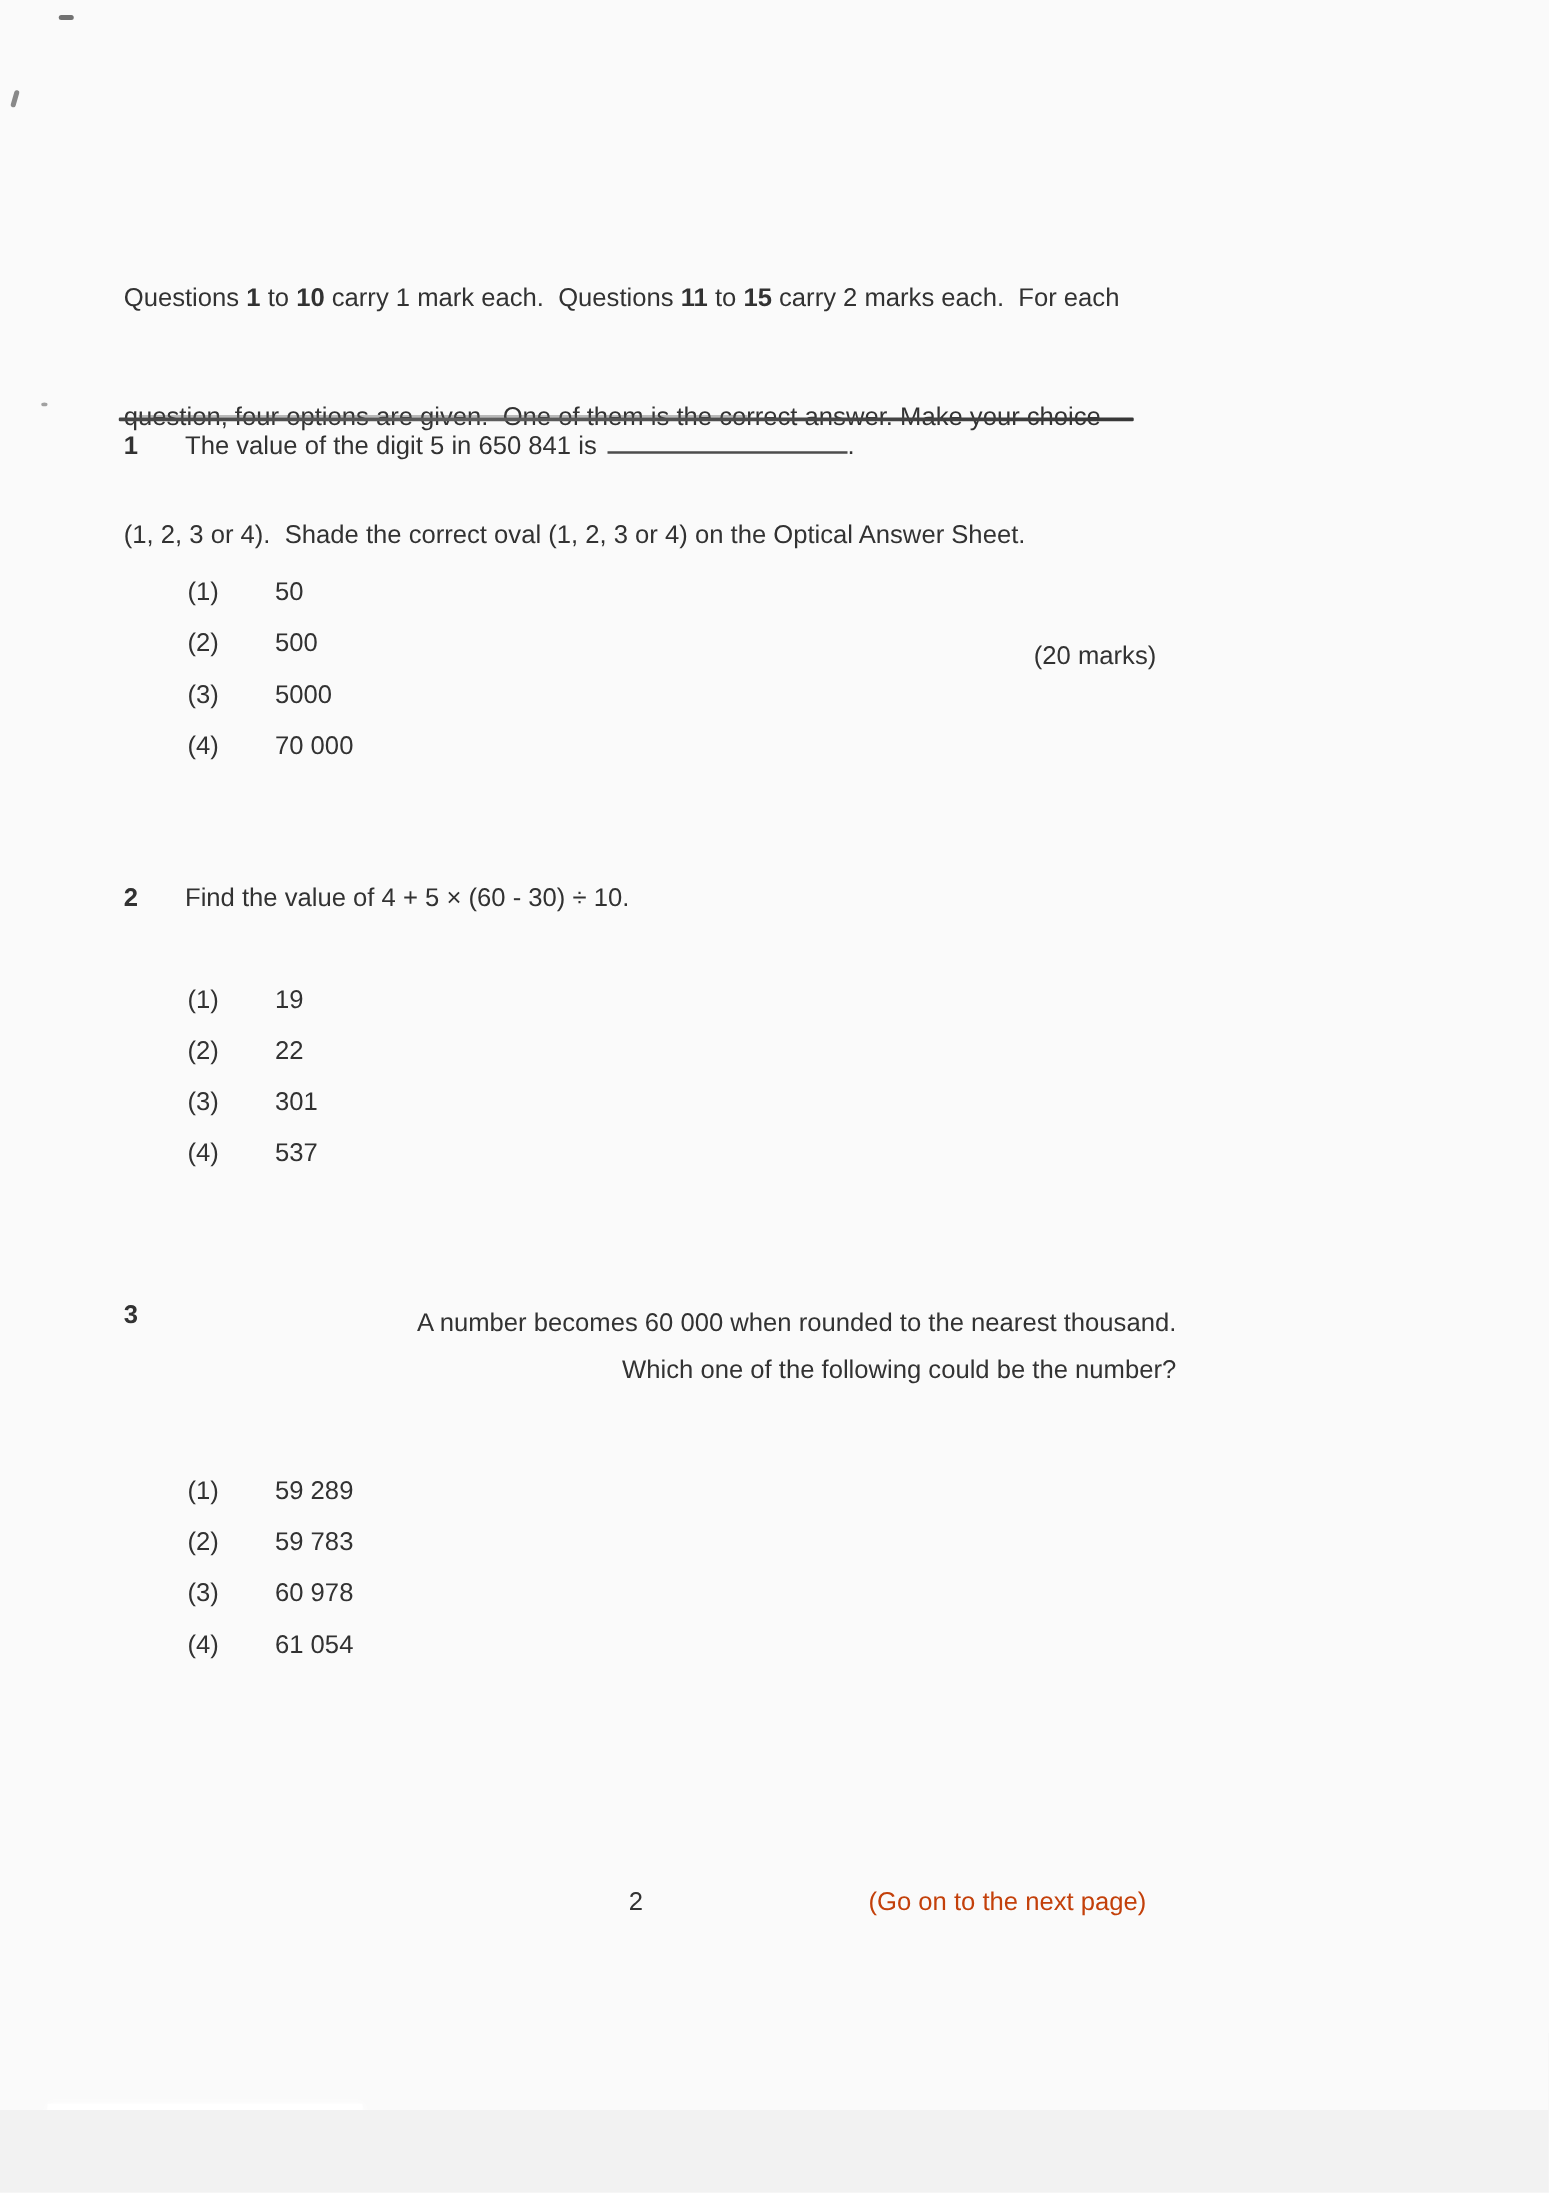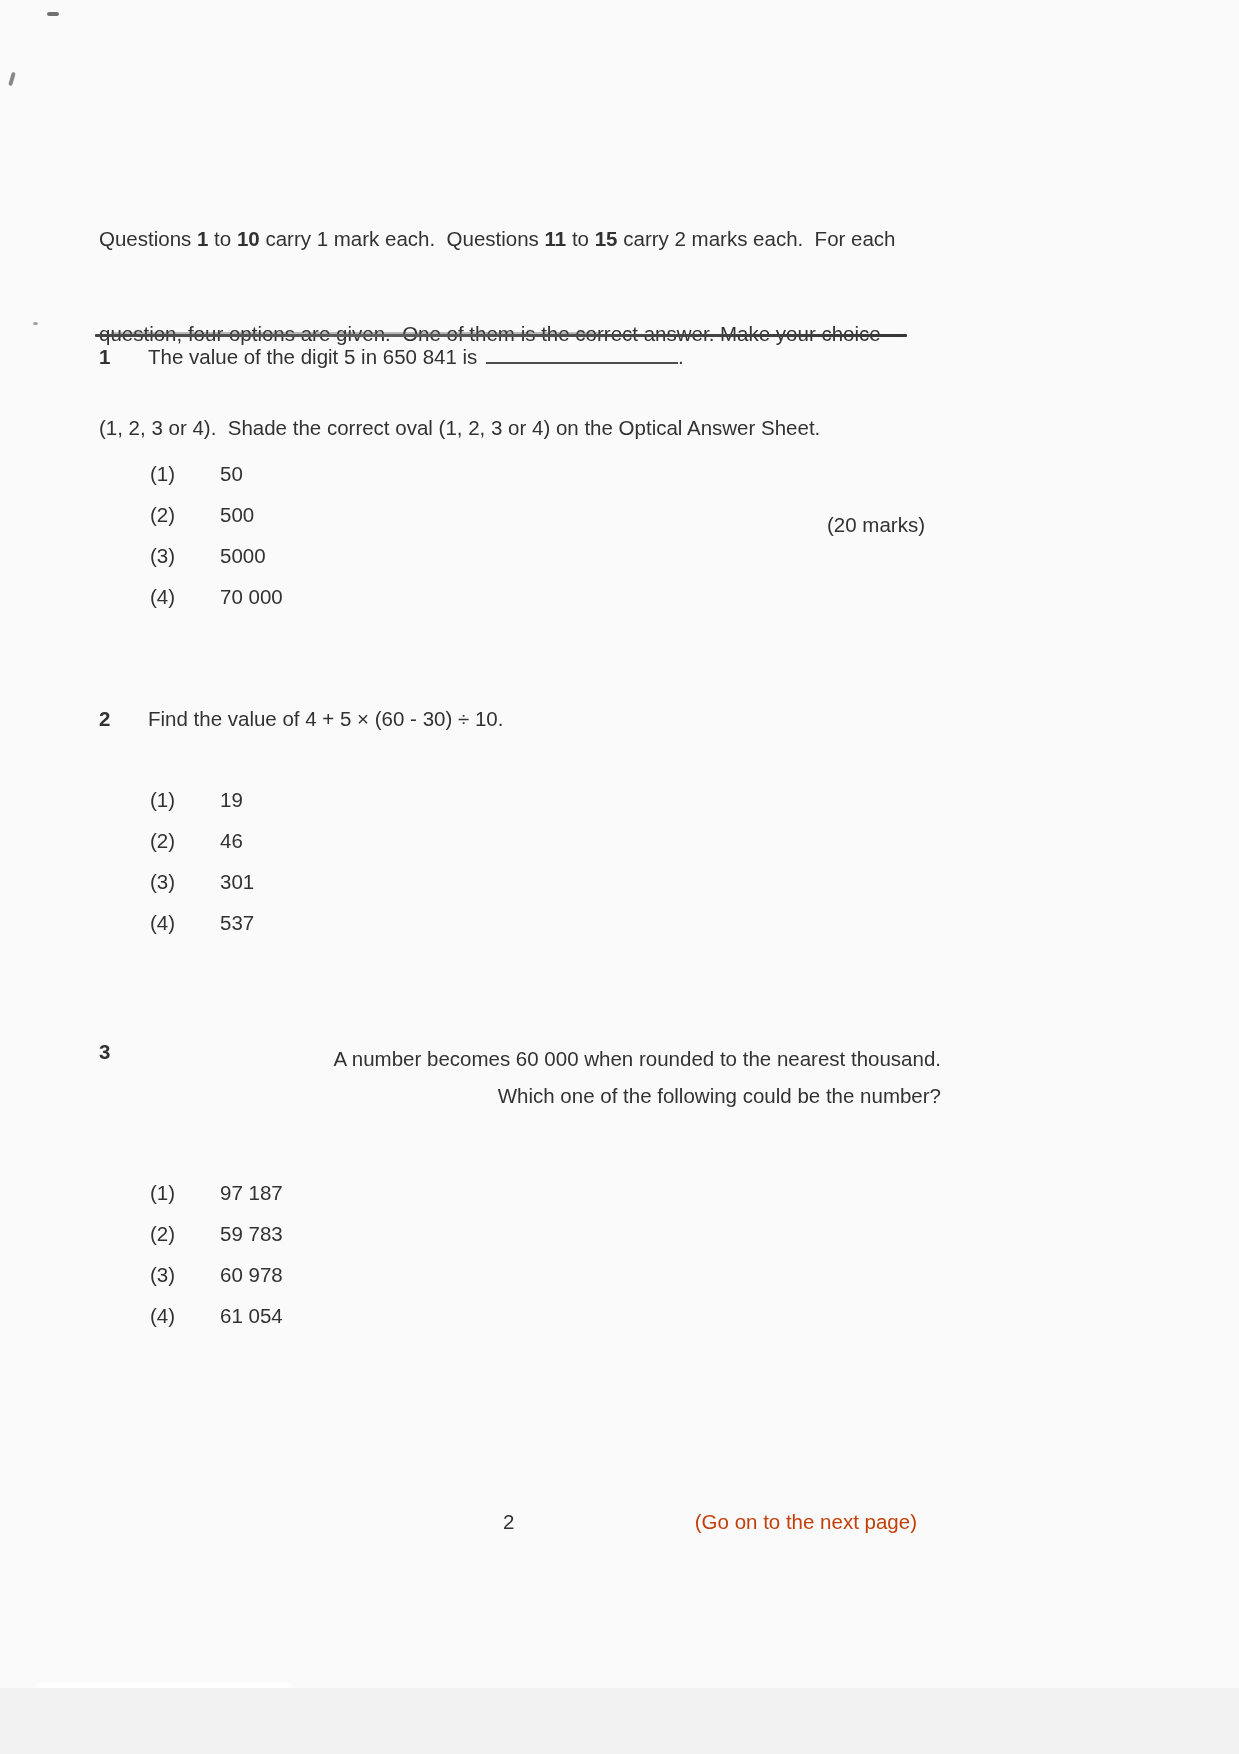--- a/index.html
+++ b/index.html
@@ -97,21 +97,21 @@
           <span class="q-num">2</span>
           <span class="q-text">Find the value of 4 + 5 × (60 - 30) ÷ 10.</span>
         </div>
       <div class="options">
         <div class="opt">
             <span class="opt-label">(1)</span>
             <span class="opt-value">19</span>
           </div>
         <div class="opt">
             <span class="opt-label">(2)</span>
-            <span class="opt-value">46</span>
+            <span class="opt-value">22</span>
           </div>
         <div class="opt">
             <span class="opt-label">(3)</span>
             <span class="opt-value">301</span>
           </div>
         <div class="opt">
             <span class="opt-label">(4)</span>
             <span class="opt-value">537</span>
           </div>
       </div>
@@ -119,21 +119,21 @@
 
     <div class="question q3">
       <div class="q-line">
           <span class="q-num">3</span>
           <span class="q-text">A number becomes 60 000 when rounded to the nearest thousand.
 Which one of the following could be the number?</span>
         </div>
       <div class="options">
         <div class="opt">
             <span class="opt-label">(1)</span>
-            <span class="opt-value">97 187</span>
+            <span class="opt-value">59 289</span>
           </div>
         <div class="opt">
             <span class="opt-label">(2)</span>
             <span class="opt-value">59 783</span>
           </div>
         <div class="opt">
             <span class="opt-label">(3)</span>
             <span class="opt-value">60 978</span>
           </div>
         <div class="opt">

